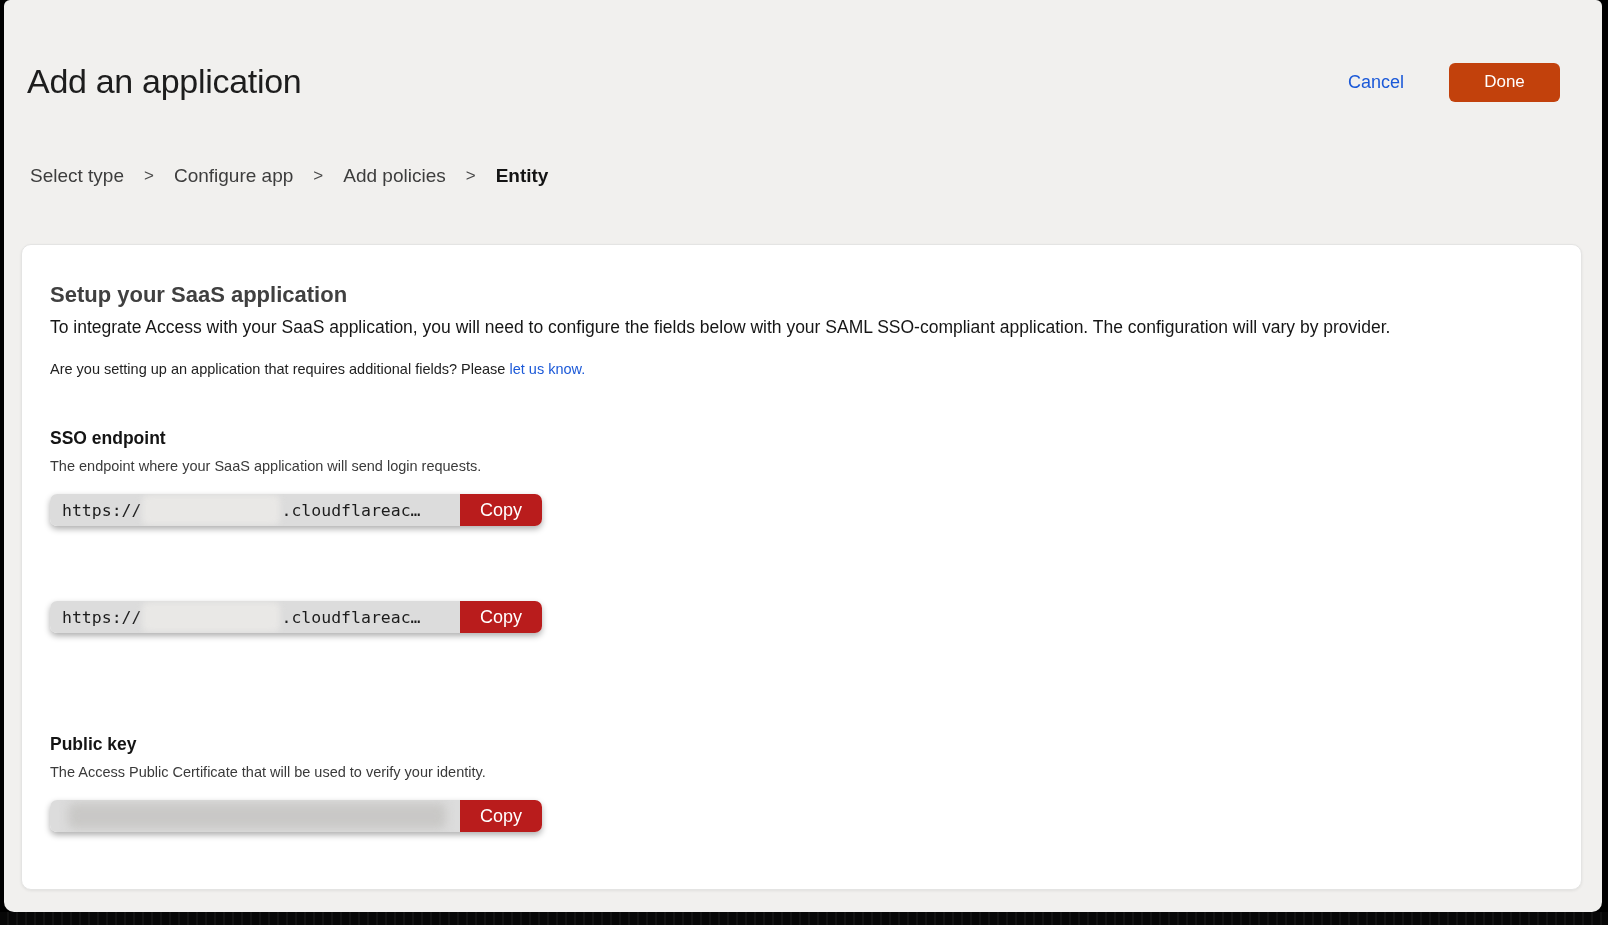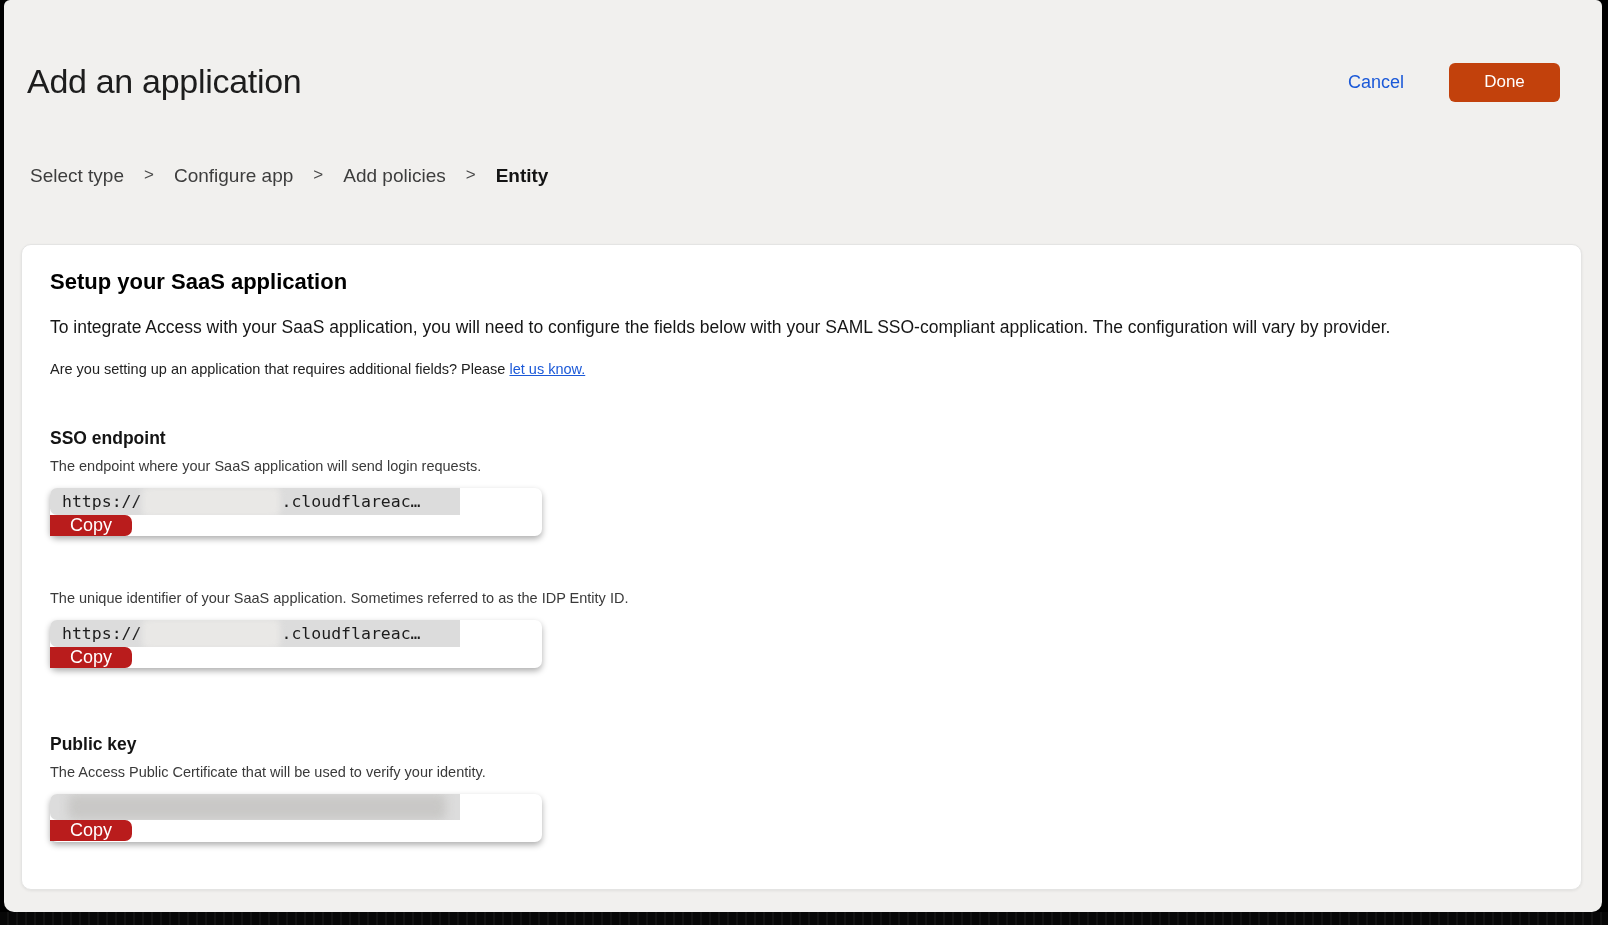--- a/index.html
+++ b/index.html
@@ -33,53 +33,53 @@
     font-size:18px; color:#1b59d8; cursor:pointer; text-decoration:none;
   }
   .done-btn {
     width:111px; height:39px; border:none; border-radius:6px;
     background:#c2410c; color:#ffffff; font-size:17px; font-weight:500;
     font-family:"Liberation Sans", sans-serif; cursor:pointer;
   }
   
   .breadcrumb {
     position:absolute; left:26px; top:165px;
-    display:flex; gap:20px;
+    display:flex; align-items:center; gap:20px;
     font-size:19px; color:#3d3d3d;
   }
   .breadcrumb .step { cursor:pointer; }
   .breadcrumb .sep { color:#4a4a4a; font-size:17px; }
   .breadcrumb .current { font-weight:700; color:#141414; }
   
   .card {
     position:absolute; left:17px; top:244px; width:1561px; height:646px;
     background:#ffffff; border:1px solid #e4e4e3; border-radius:10px;
     box-shadow:0 1px 3px rgba(0,0,0,0.07);
   }
   .card-heading {
-    position:absolute; left:28px; top:24px;
-    font-size:22px; font-weight:700; color:#000000;
+    position:absolute; left:28px; top:37px;
+    font-size:22px; font-weight:700; color:#404040;
   }
   .card-intro {
     position:absolute; left:28px; top:72px; width:1490px;
     font-size:17.5px; color:#161616; line-height:1.25;
   }
   .card-note {
     position:absolute; left:28px; top:116px;
     font-size:14.5px; color:#222222;
   }
-  .card-note a { color:#1b59d8; text-decoration:underline; cursor:pointer; }
+  .card-note a { color:#1b59d8; cursor:pointer; }
   
   .field-group { position:absolute; left:28px; }
   .fg-0 { top:183px; } .fg-1 { top:336px; } .fg-2 { top:489px; }
   .field-label { font-size:17.5px; font-weight:700; color:#141414; }
   .field-desc  { margin-top:9px; font-size:14.5px; color:#3a3a3a; }
   .value-box {
-    margin-top:14px; display:flex; width:492px; height:48px;
-    border-radius:7px; box-shadow:0 3px 6px rgba(0,0,0,0.32);flex-direction:column;
+    margin-top:20px; display:flex; width:492px; height:32px;
+    border-radius:7px; box-shadow:0 3px 6px rgba(0,0,0,0.32);
   }
   .code-area {
     width:410px; background:#dcdcdc; border-radius:7px 0 0 7px;
     display:flex; align-items:center; padding:0 12px;
     font-family:"DejaVu Sans Mono", monospace; font-size:16.5px; color:#1c1c1c;
     white-space:nowrap; overflow:hidden;
   }
   .redacted {
     display:inline-block; width:138px; height:30px; margin:0 1px;
     background:#e9e8e6; border-radius:6px; filter:blur(3px);
@@ -134,21 +134,20 @@
         <div class="code-area">
           <span>https://</span>
           <span class="redacted"></span>
           <span>.cloudflareac…</span>
         </div>
         <button class="copy-btn">Copy</button>
       </div>
     </div>
 
     <div class="field-group fg-1">
-      <div class="field-desc">The unique identifier of your SaaS application. Sometimes referred to as the IDP Entity ID.</div>
       <div class="value-box">
         <div class="code-area">
           <span>https://</span>
           <span class="redacted"></span>
           <span>.cloudflareac…</span>
         </div>
         <button class="copy-btn">Copy</button>
       </div>
     </div>
 

